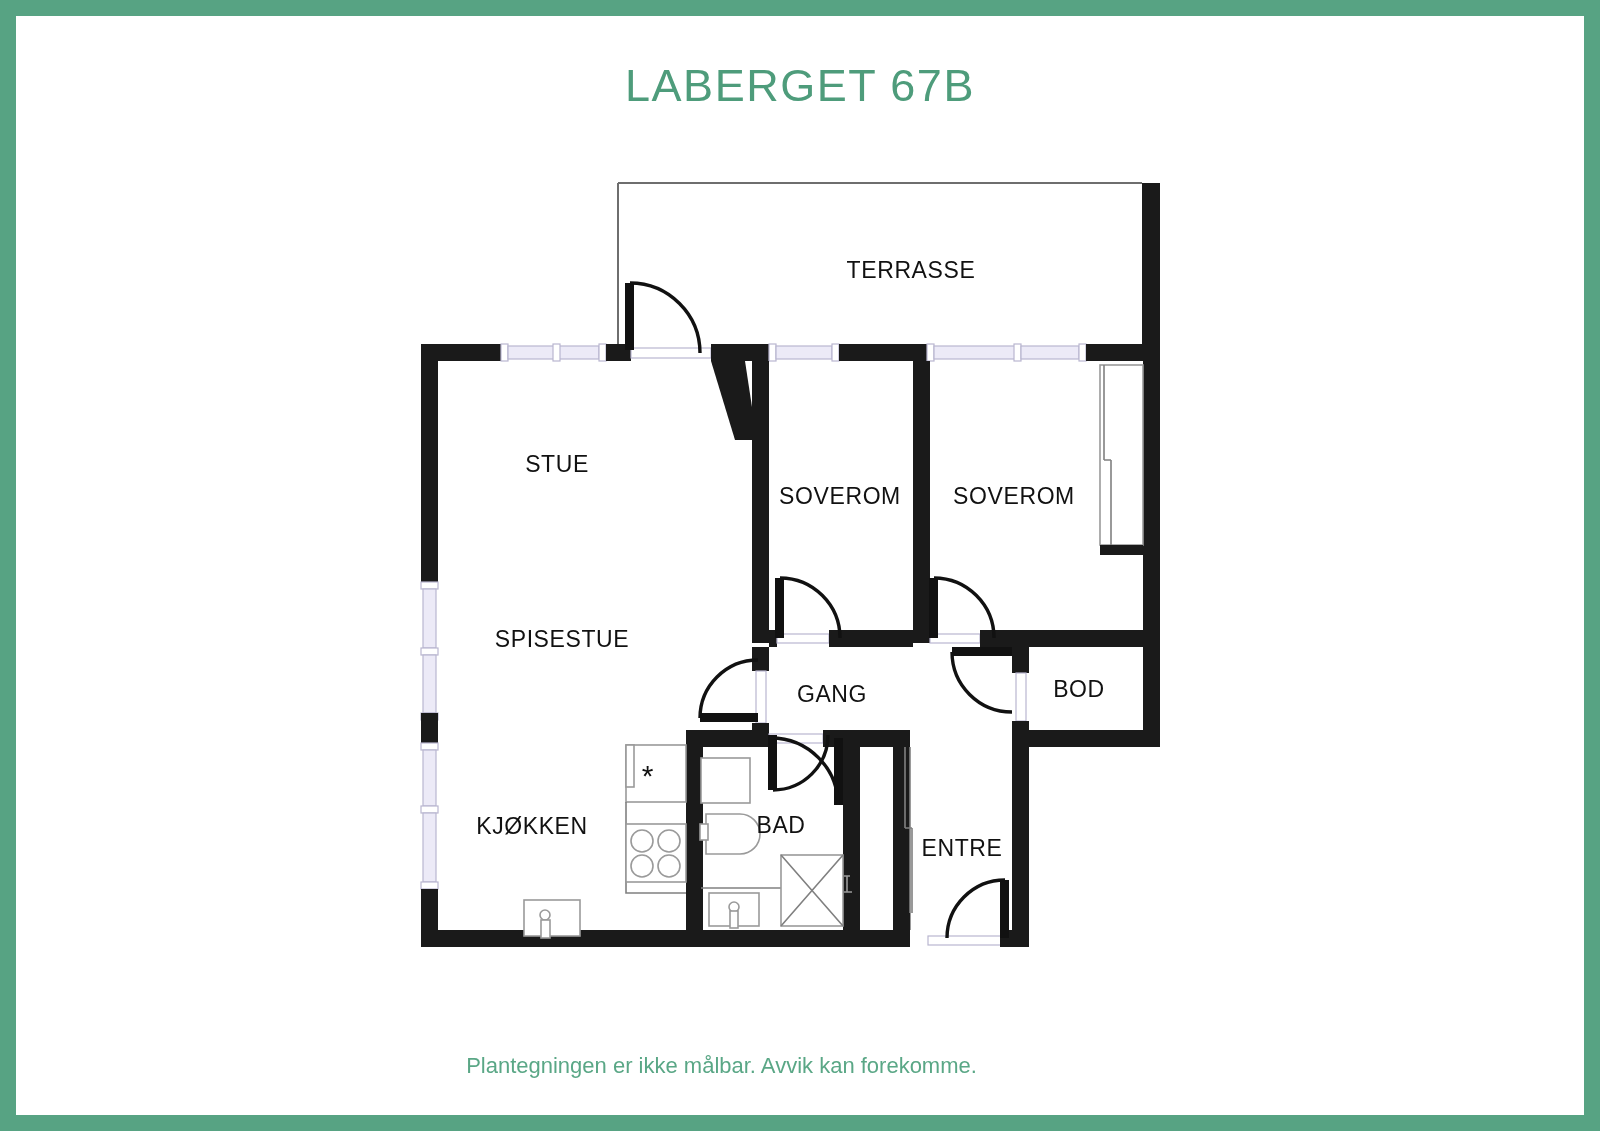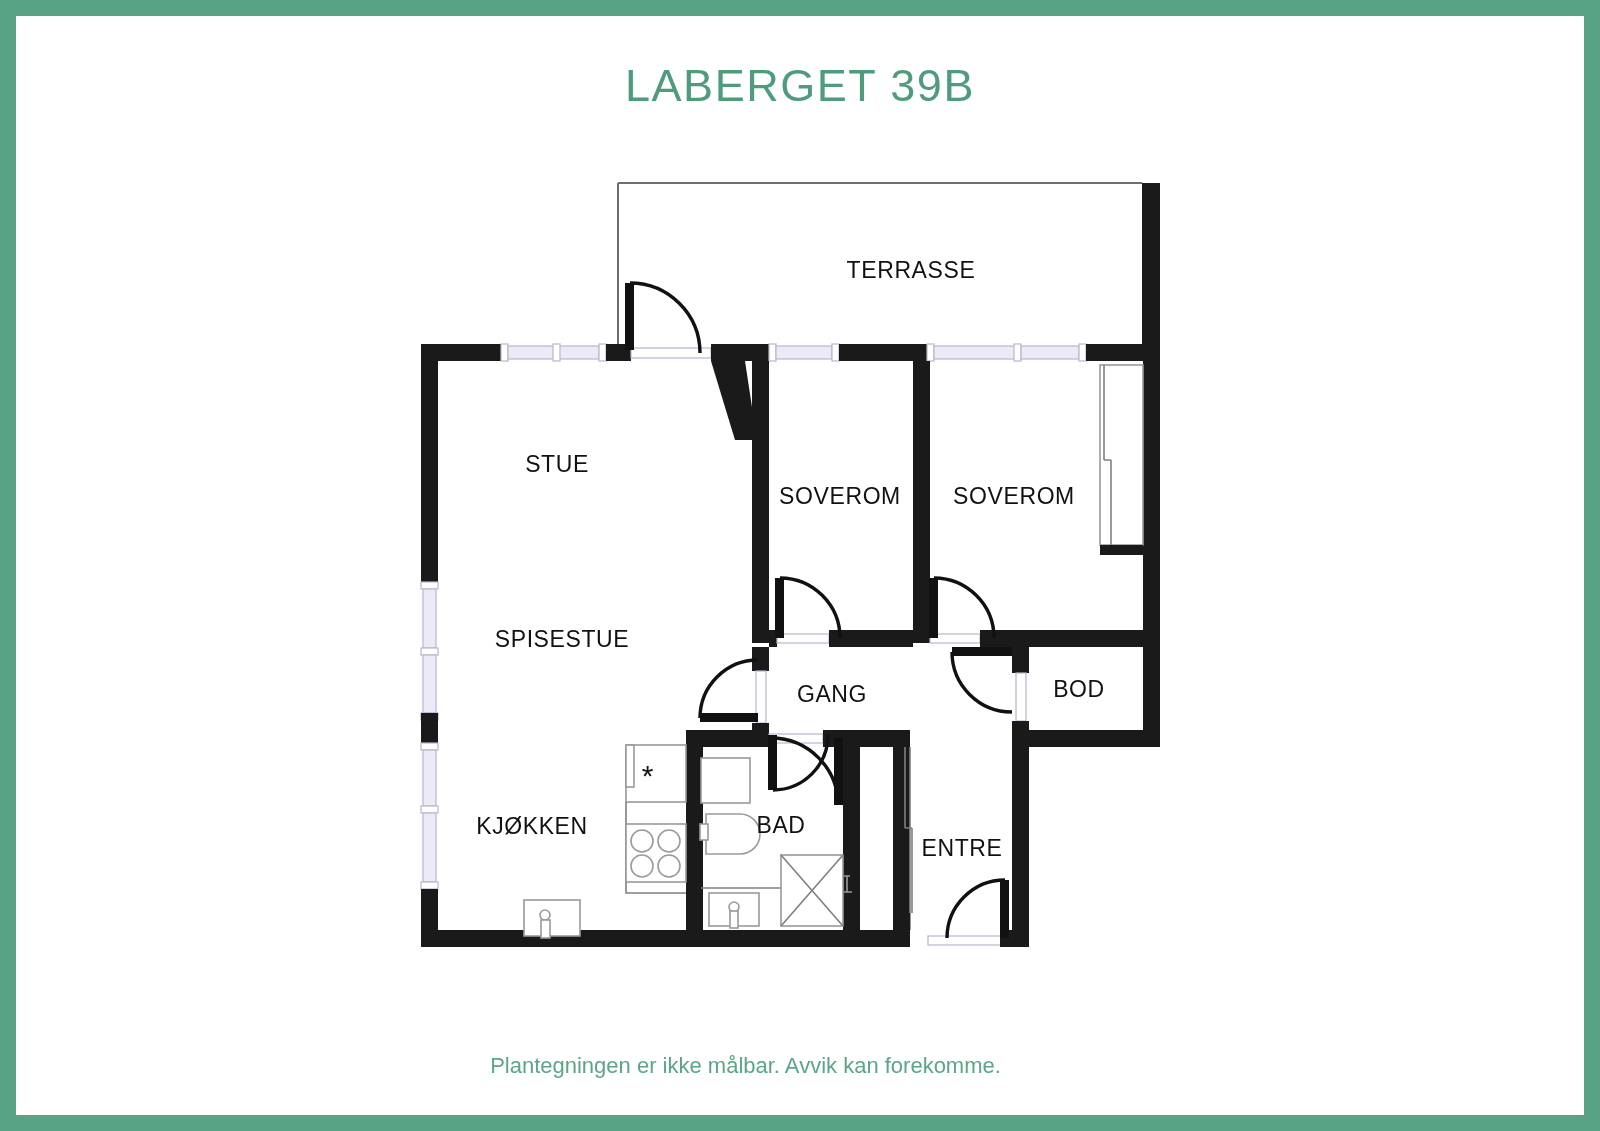--- a/index.html
+++ b/index.html
@@ -44,21 +44,20 @@
   }
   #footer-note {
     position: absolute;
     left: 0;
     bottom: 52px;
     width: 1443px;
     text-align: center;
     color: #5aa786;
     font-size: 22px;
     font-family: "Liberation Sans", sans-serif;
-    padding-left: 24px;
   }
   #plan-wrap {
     position: absolute;
     left: 0;
     top: 0;
     width: 1600px;
     height: 916px;
   }
   svg#plan {
     display: block;
@@ -84,21 +83,21 @@
 </head>
 <body>
 
 <div id="page">
 
   <div class="frame-edge frame-top"></div>
   <div class="frame-edge frame-bottom"></div>
   <div class="frame-edge frame-left"></div>
   <div class="frame-edge frame-right"></div>
 
-  <div id="title">LABERGET 39B</div>
+  <div id="title">LABERGET 67B</div>
 
   <div id="plan-wrap">
   <svg id="plan" viewBox="0 0 1600 1131" xmlns="http://www.w3.org/2000/svg">
 
     <g>
       <path class="terrline" d="M 618 183 L 1142 183"></path>
       <path class="terrline" d="M 618 183 L 618 350"></path>
     </g>
 
     <rect class="wall" x="1142" y="183" width="18" height="172"></rect>

